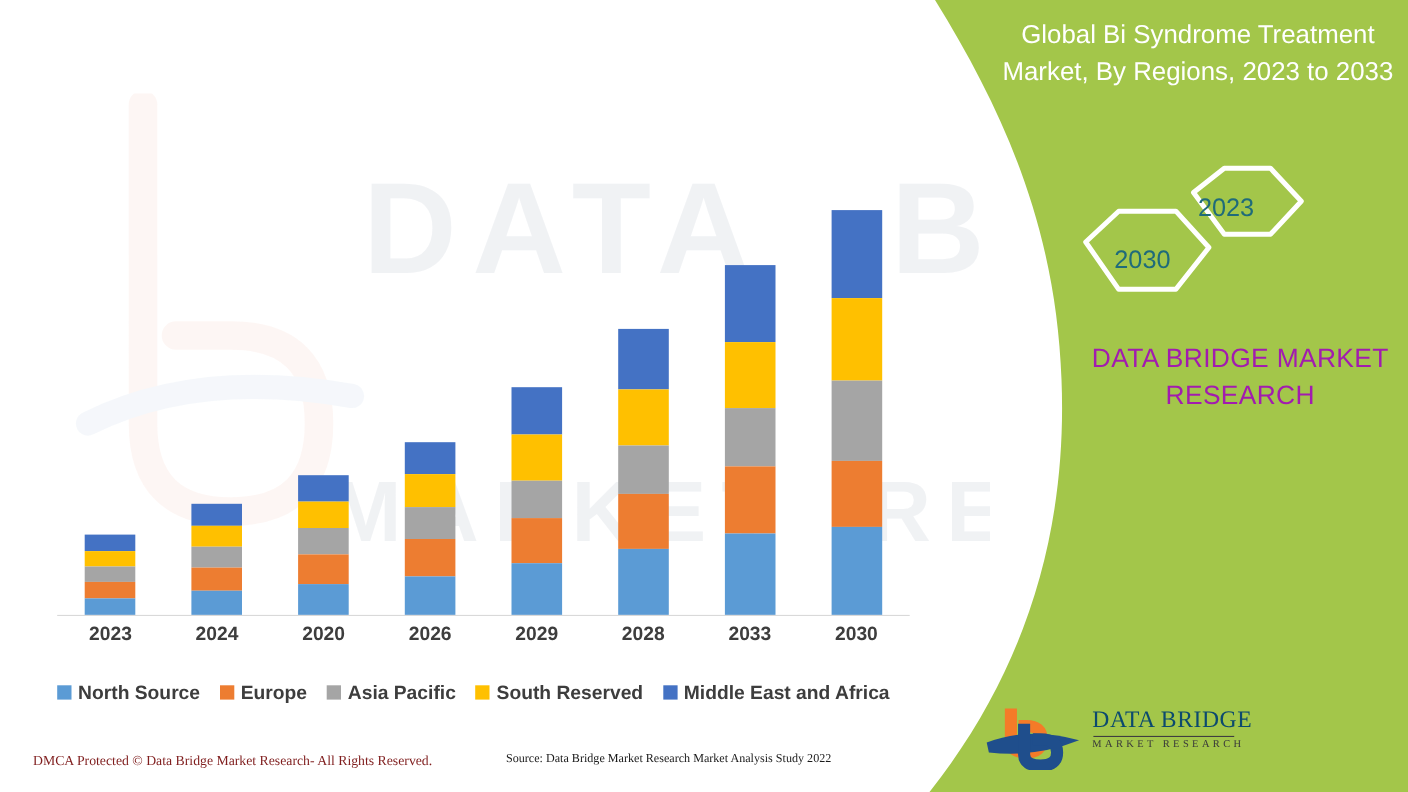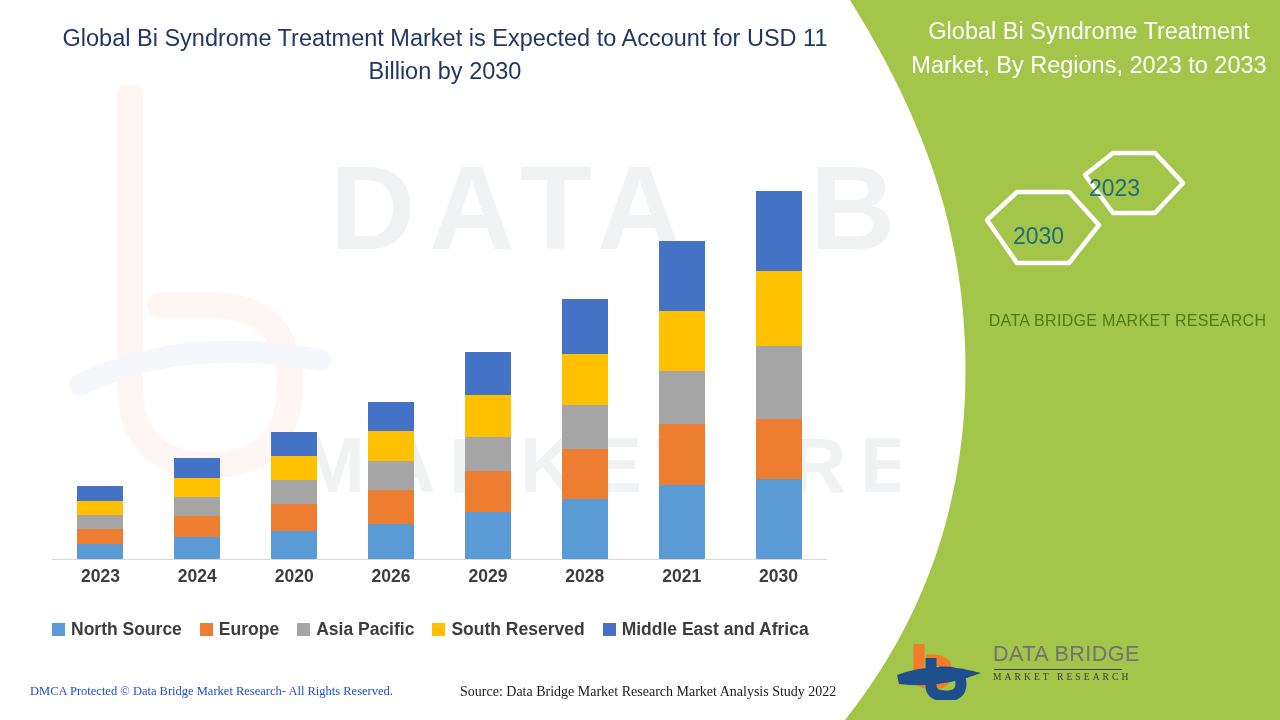--- a/index.html
+++ b/index.html
@@ -60,50 +60,50 @@
     display:flex;align-items:center;gap:9px;
   }
   .legend-item{display:flex;align-items:center;gap:6px;margin-right:9px;}
   .legend-swatch{width:13px;height:13px;flex:0 0 auto;}
   .legend-label{font-size:17.5px;font-weight:700;color:#3d3d3d;white-space:nowrap;}
 
   
   .footer{position:absolute;left:0;top:684px;width:845px;height:24px;}
   .footer-dmca{
     position:absolute;left:30px;top:0;font-family:"Liberation Serif",serif;
-    font-size:12.5px;color:#1d4ed8;white-space:nowrap;text-align:right;
+    font-size:12.5px;color:#7f1d1d;white-space:nowrap;text-align:right;
   }
   .footer-source{
     position:absolute;left:460px;top:0;font-family:"Liberation Serif",serif;
-    font-size:14px;color:#1a1a1a;white-space:nowrap;
+    font-size:11px;color:#1a1a1a;white-space:nowrap;
   }
 
   
   .panel-title{
     position:absolute;left:905px;top:14px;width:368px;
     text-align:center;color:#ffffff;font-size:23.5px;line-height:1.45;font-weight:400;
   }
   .hexes{position:absolute;left:965px;top:145px;width:230px;height:135px;}
   .hex-label{
     position:absolute;color:#1f6b7a;font-size:23px;font-weight:400;
     font-family:"Liberation Sans",sans-serif;
   }
   .hex-2023{left:124px;top:30px;}
   .hex-2030{left:48px;top:78px;}
 
   .brand{
     position:absolute;left:985px;top:310px;width:285px;text-align:center;
-    color:#4d7c0f;font-size:16px;line-height:1.38;font-weight:400;
+    color:#a21caf;font-size:24px;line-height:1.38;font-weight:400;
     letter-spacing:.3px;
   }
 
   .logo{position:absolute;left:893px;top:640px;width:215px;height:62px;}
   .logo-text{position:absolute;left:100px;top:4px;width:130px;}
   .logo-main{
-    font-family:Liberation Sans, sans-serif;font-size:21.5px;color:#737373;
+    font-family:Liberation Serif, serif;font-size:21.5px;color:#0c4a6e;
     letter-spacing:.5px;white-space:nowrap;line-height:1;
   }
   .logo-rule{width:128px;height:1.4px;background:#3f3f3f;margin:3px 0 3px 1px;}
   .logo-sub{
     font-family:"Liberation Serif",serif;font-size:9.5px;color:#3a3a3a;
     letter-spacing:3.1px;white-space:nowrap;line-height:1;
   }
 </style>
 </head>
 <body>
@@ -114,21 +114,20 @@
     <svg class="wm-b" viewBox="0 0 280 420">
       <path d="M70 10 L70 300 Q70 380 150 380 Q230 380 230 300 Q230 220 150 220 L100 220" fill="none" stroke="#fae3dc" stroke-width="26" stroke-linecap="round"></path>
       <path d="M20 300 Q120 250 260 275" fill="none" stroke="#dfe8f2" stroke-width="22" stroke-linecap="round"></path>
     </svg>
     <div class="wm-text wm-data">DATA</div>
     <div class="wm-text wm-bridge">BRIDGE</div>
     <div class="wm-text wm-market">MARKET</div>
     <div class="wm-text wm-research">RESEARCH</div>
   </div>
 
-  <div class="headline">Global Bi Syndrome Treatment Market is Expected to Account for USD 11 Billion by 2030</div>
 
   <div class="chart">
     <div class="plot" id="plot">
         <div class="bar-group" style="left: 25.4375px;">
           <div class="seg" style="height: 15.0545px; background: rgb(91, 155, 213);"></div>
           <div class="seg" style="height: 15.0545px; background: rgb(237, 125, 49);"></div>
           <div class="seg" style="height: 14.0509px; background: rgb(165, 165, 165);"></div>
           <div class="seg" style="height: 14.0509px; background: rgb(255, 192, 0);"></div>
           <div class="seg" style="height: 14.72px; background: rgb(68, 114, 196);"></div>
         </div>
@@ -184,21 +183,21 @@
       </div>
     <div class="axis-line"></div>
   </div>
   <div class="xlabels" id="xlabels">
       <div class="xlabel" style="left: 8.4375px;">2023</div>
       <div class="xlabel" style="left: 105.312px;">2024</div>
       <div class="xlabel" style="left: 202.188px;">2020</div>
       <div class="xlabel" style="left: 299.062px;">2026</div>
       <div class="xlabel" style="left: 395.938px;">2029</div>
       <div class="xlabel" style="left: 492.812px;">2028</div>
-      <div class="xlabel" style="left: 589.688px;">2021</div>
+      <div class="xlabel" style="left: 589.688px;">2033</div>
       <div class="xlabel" style="left: 686.562px;">2030</div>
     </div>
 
   <div class="legend" id="legend">
       <div class="legend-item">
         <span class="legend-swatch" style="background: rgb(91, 155, 213);"></span>
         <span class="legend-label">North Source</span>
       </div>
       <div class="legend-item">
         <span class="legend-swatch" style="background: rgb(237, 125, 49);"></span>

